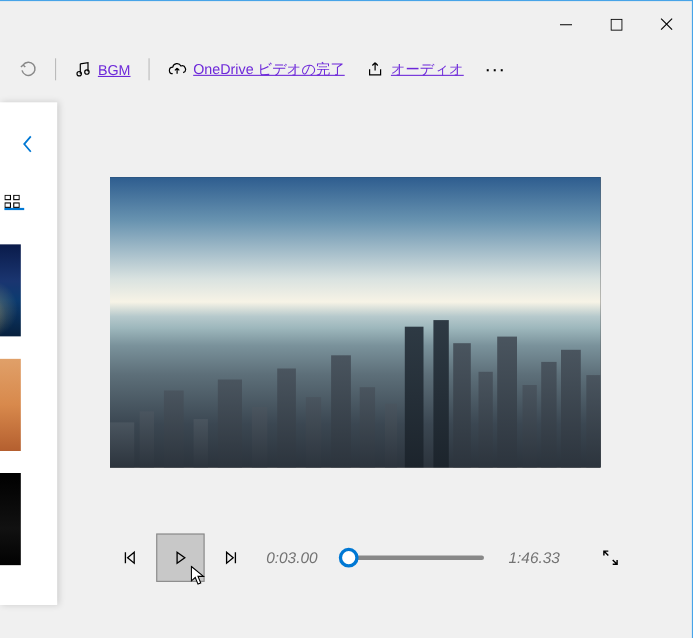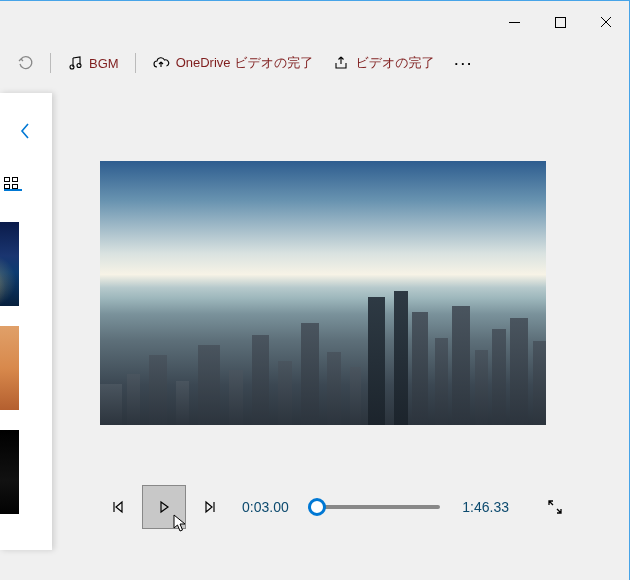--- a/index.html
+++ b/index.html
@@ -37,21 +37,22 @@
     align-items: center;
     padding: 0 8px;
     gap: 0;
   }
   .tb-item {
     display: flex;
     align-items: center;
     gap: 6px;
     padding: 6px 10px;
     white-space: nowrap;
-    color: #7f1d1d;
+    color: #6d28d9;
+    text-decoration: underline;
   }
   .tb-sep {
     width: 1px; height: 20px; background: #bbb; margin: 0 6px;
   }
   .tb-more { padding: 6px 10px; letter-spacing: 2px; font-weight: bold; }
   .body-area {
     position: absolute;
     left: 0; right: 0; top: 82px; bottom: 0;
   }
   
@@ -136,21 +137,21 @@
   .play-btn {
     width: 44px; height: 44px;
     border: 1px solid #888;
     background: #c8c8c8;
     margin: 0 6px;
     position: relative;
   }
   .cursor {
     position: absolute; right: -4px; bottom: -6px;
   }
-  .time { margin: 0 14px; font-size: 14px; color:#0c4a6e; }
+  .time { margin: 0 14px; font-size: 14px; color:#737373;font-style:italic; }
   .seek {
     flex: 1; height: 4px; background: #888; border-radius: 2px;
     position: relative; margin: 0 8px;
   }
   .seek-fill {
     position: absolute; left:0; top:0; bottom:0; width: 5%;
     background: #0078d4; border-radius: 2px;
   }
   .seek-knob {
     position: absolute; top: 50%; left: 5%;
@@ -208,21 +209,21 @@
         <path d="M5 12 a3 3 0 0 1 0-6 a4 4 0 0 1 7.5-1 a3 3 0 0 1 2 6" fill="none" stroke="#000" stroke-width="1.1"></path>
         <path d="M9 12 V7 M9 7 l-2 2 M9 7 l2 2" fill="none" stroke="#000" stroke-width="1.1"></path>
       </svg>
     <span>OneDrive ビデオの完了</span>
   </div>
   <div class="tb-item">
     <svg width="16" height="16" viewBox="0 0 16 16">
         <path d="M3 8 v5 h10 v-5" fill="none" stroke="#000" stroke-width="1.1"></path>
         <path d="M8 2 v7 M8 2 l-2.5 2.5 M8 2 l2.5 2.5" fill="none" stroke="#000" stroke-width="1.1"></path>
       </svg>
-    <span>ビデオの完了</span>
+    <span>オーディオ</span>
   </div>
   <div class="tb-more">
     <span>···</span>
   </div>
 </div>
 
 <div class="body-area">
 
   <div class="left-panel">
     <div class="back-chevron">

